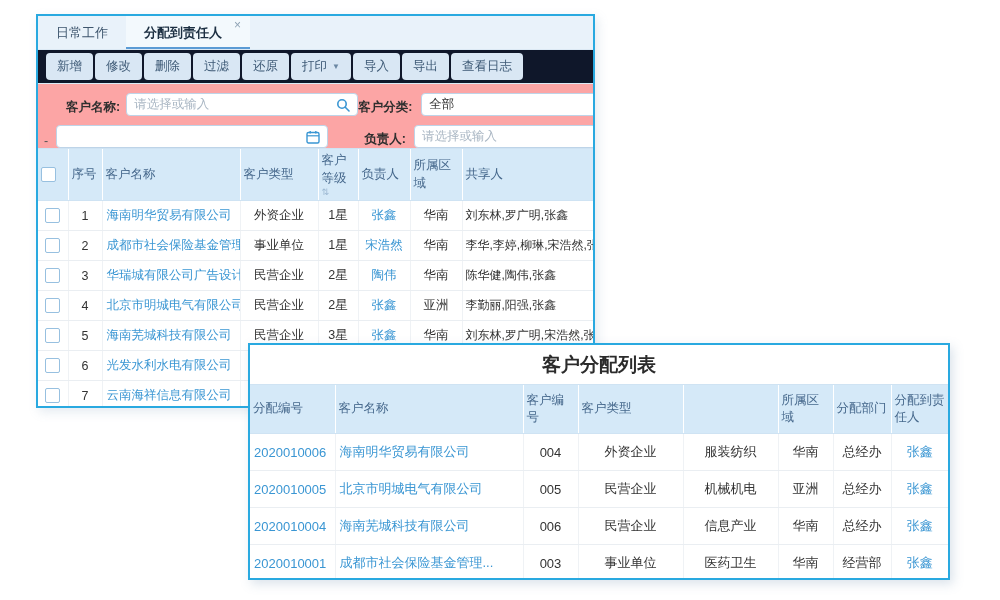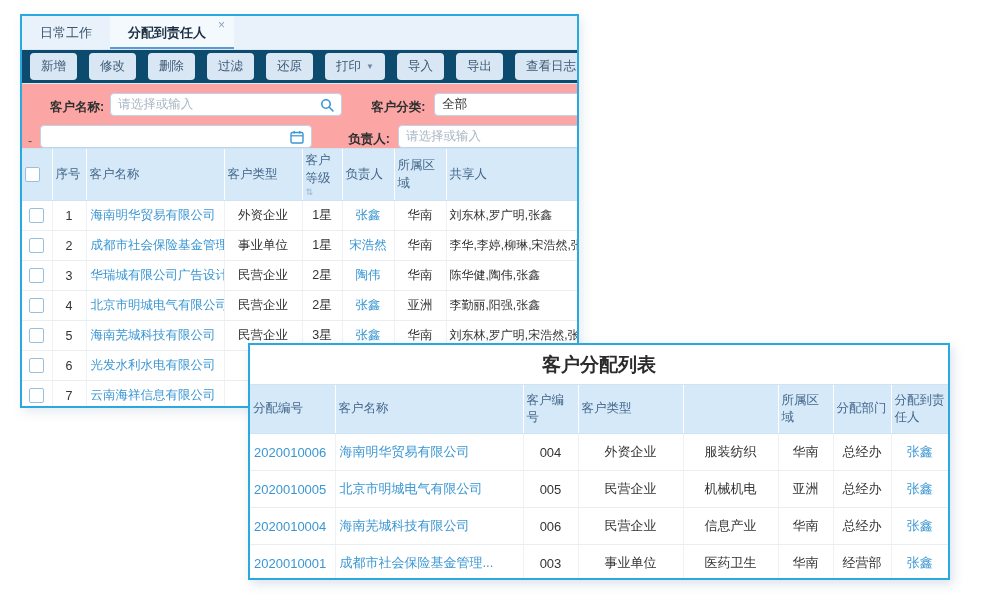--- a/index.html
+++ b/index.html
@@ -2,36 +2,36 @@
 <html><head>
 <meta charset="utf-8">
 <style>
   html,body{margin:0;padding:0;}
   body{
     width:1000px;height:600px;position:relative;background:#ffffff;
     font-family:"Liberation Sans","DejaVu Sans",sans-serif;
     overflow:hidden;
   }
   .panel{position:absolute;background:#fff;border:2px solid #29a9e0;box-sizing:border-box;}
-  #panel1{left:20px;top:14px;width:559px;height:394px;z-index:1;overflow:hidden;
+  #panel1{left:36px;top:14px;width:559px;height:394px;z-index:1;overflow:hidden;
           box-shadow:3px 4px 10px rgba(110,145,175,.18);}
   #panel2{left:248px;top:343px;width:702px;height:237px;z-index:2;overflow:hidden;
           box-shadow:3px 4px 10px rgba(110,145,175,.25);}
 
   
   .tabbar{height:33px;background:#e9f2fa;display:flex;border-bottom:1px solid #dce9f4;}
   .tab{line-height:33px;padding:0 18px;font-size:13px;color:#3d556d;white-space:nowrap;}
   .tab.active{font-weight:bold;color:#1c2f42;background:#f3f9fd;position:relative;
               padding-right:28px;border-bottom:2px solid #5b9bd5;box-sizing:border-box;}
   .tab .close{position:absolute;top:2px;right:9px;font-size:12px;line-height:14px;
               color:#8fa3b5;font-weight:normal;}
 
   
-  .toolbar{height:33px;display:flex;align-items:center;gap:12px;padding-left:8px;
-           border-bottom:1px solid #dcebf6;background:#0c4a6e;}
+  .toolbar{height:33px;display:flex;align-items:center;gap:2px;padding-left:8px;
+           border-bottom:1px solid #dcebf6;background:#0f172a;}
   .btn{background:#d9e7f4;color:#3e5a76;font-size:12.5px;padding:5px 11px;border-radius:4px;
        border:none;font-family:inherit;display:flex;align-items:center;gap:5px;white-space:nowrap;}
   .btn .caret{font-size:8px;color:#6c88a3;}
 
   
   .frow{height:32px;display:flex;align-items:flex-end;font-size:12.5px;background:#fca5a5;}
   .flabel{font-weight:bold;color:#2f2f2f;white-space:nowrap;}
   .dash{color:#555;}
   .inputbox{height:23px;border:1px solid #bed4e8;border-radius:4px;background:#fff;
             display:flex;align-items:center;padding:0 7px;box-sizing:border-box;}
@@ -96,21 +96,21 @@
 
   <div class="frow">
     <span class="flabel" style="margin-left:28px">客户名称:</span>
     <div class="inputbox" style="margin-left:6px;width:232px">
       <input type="text" placeholder="请选择或输入" style="">
       <svg class="icon-svg" width="14" height="14" viewBox="0 0 14 14">
         <circle cx="6" cy="6" r="4.2" fill="none" stroke="#3a96d3" stroke-width="1.6"></circle>
         <line x1="9.3" y1="9.3" x2="13" y2="13" stroke="#3a96d3" stroke-width="1.6" stroke-linecap="round"></line>
       </svg>
     </div>
-    <span class="flabel" style="margin-left:29px">客户分类:</span>
+    <span class="flabel" style="margin-left:0">客户分类:</span>
     <div class="inputbox" style="margin-left:9px;flex:1;margin-right:-4px;border-radius:4px 0 0 4px;">
       <span class="valtext">全部</span>
     </div>
   </div>
 
   <div class="frow">
     <span class="dash" style="margin-left:6px">-</span>
     <div class="inputbox" style="margin-left:8px;width:308px">
       <input type="text" style="">
       <svg class="icon-svg" width="14" height="14" viewBox="0 0 14 14">

